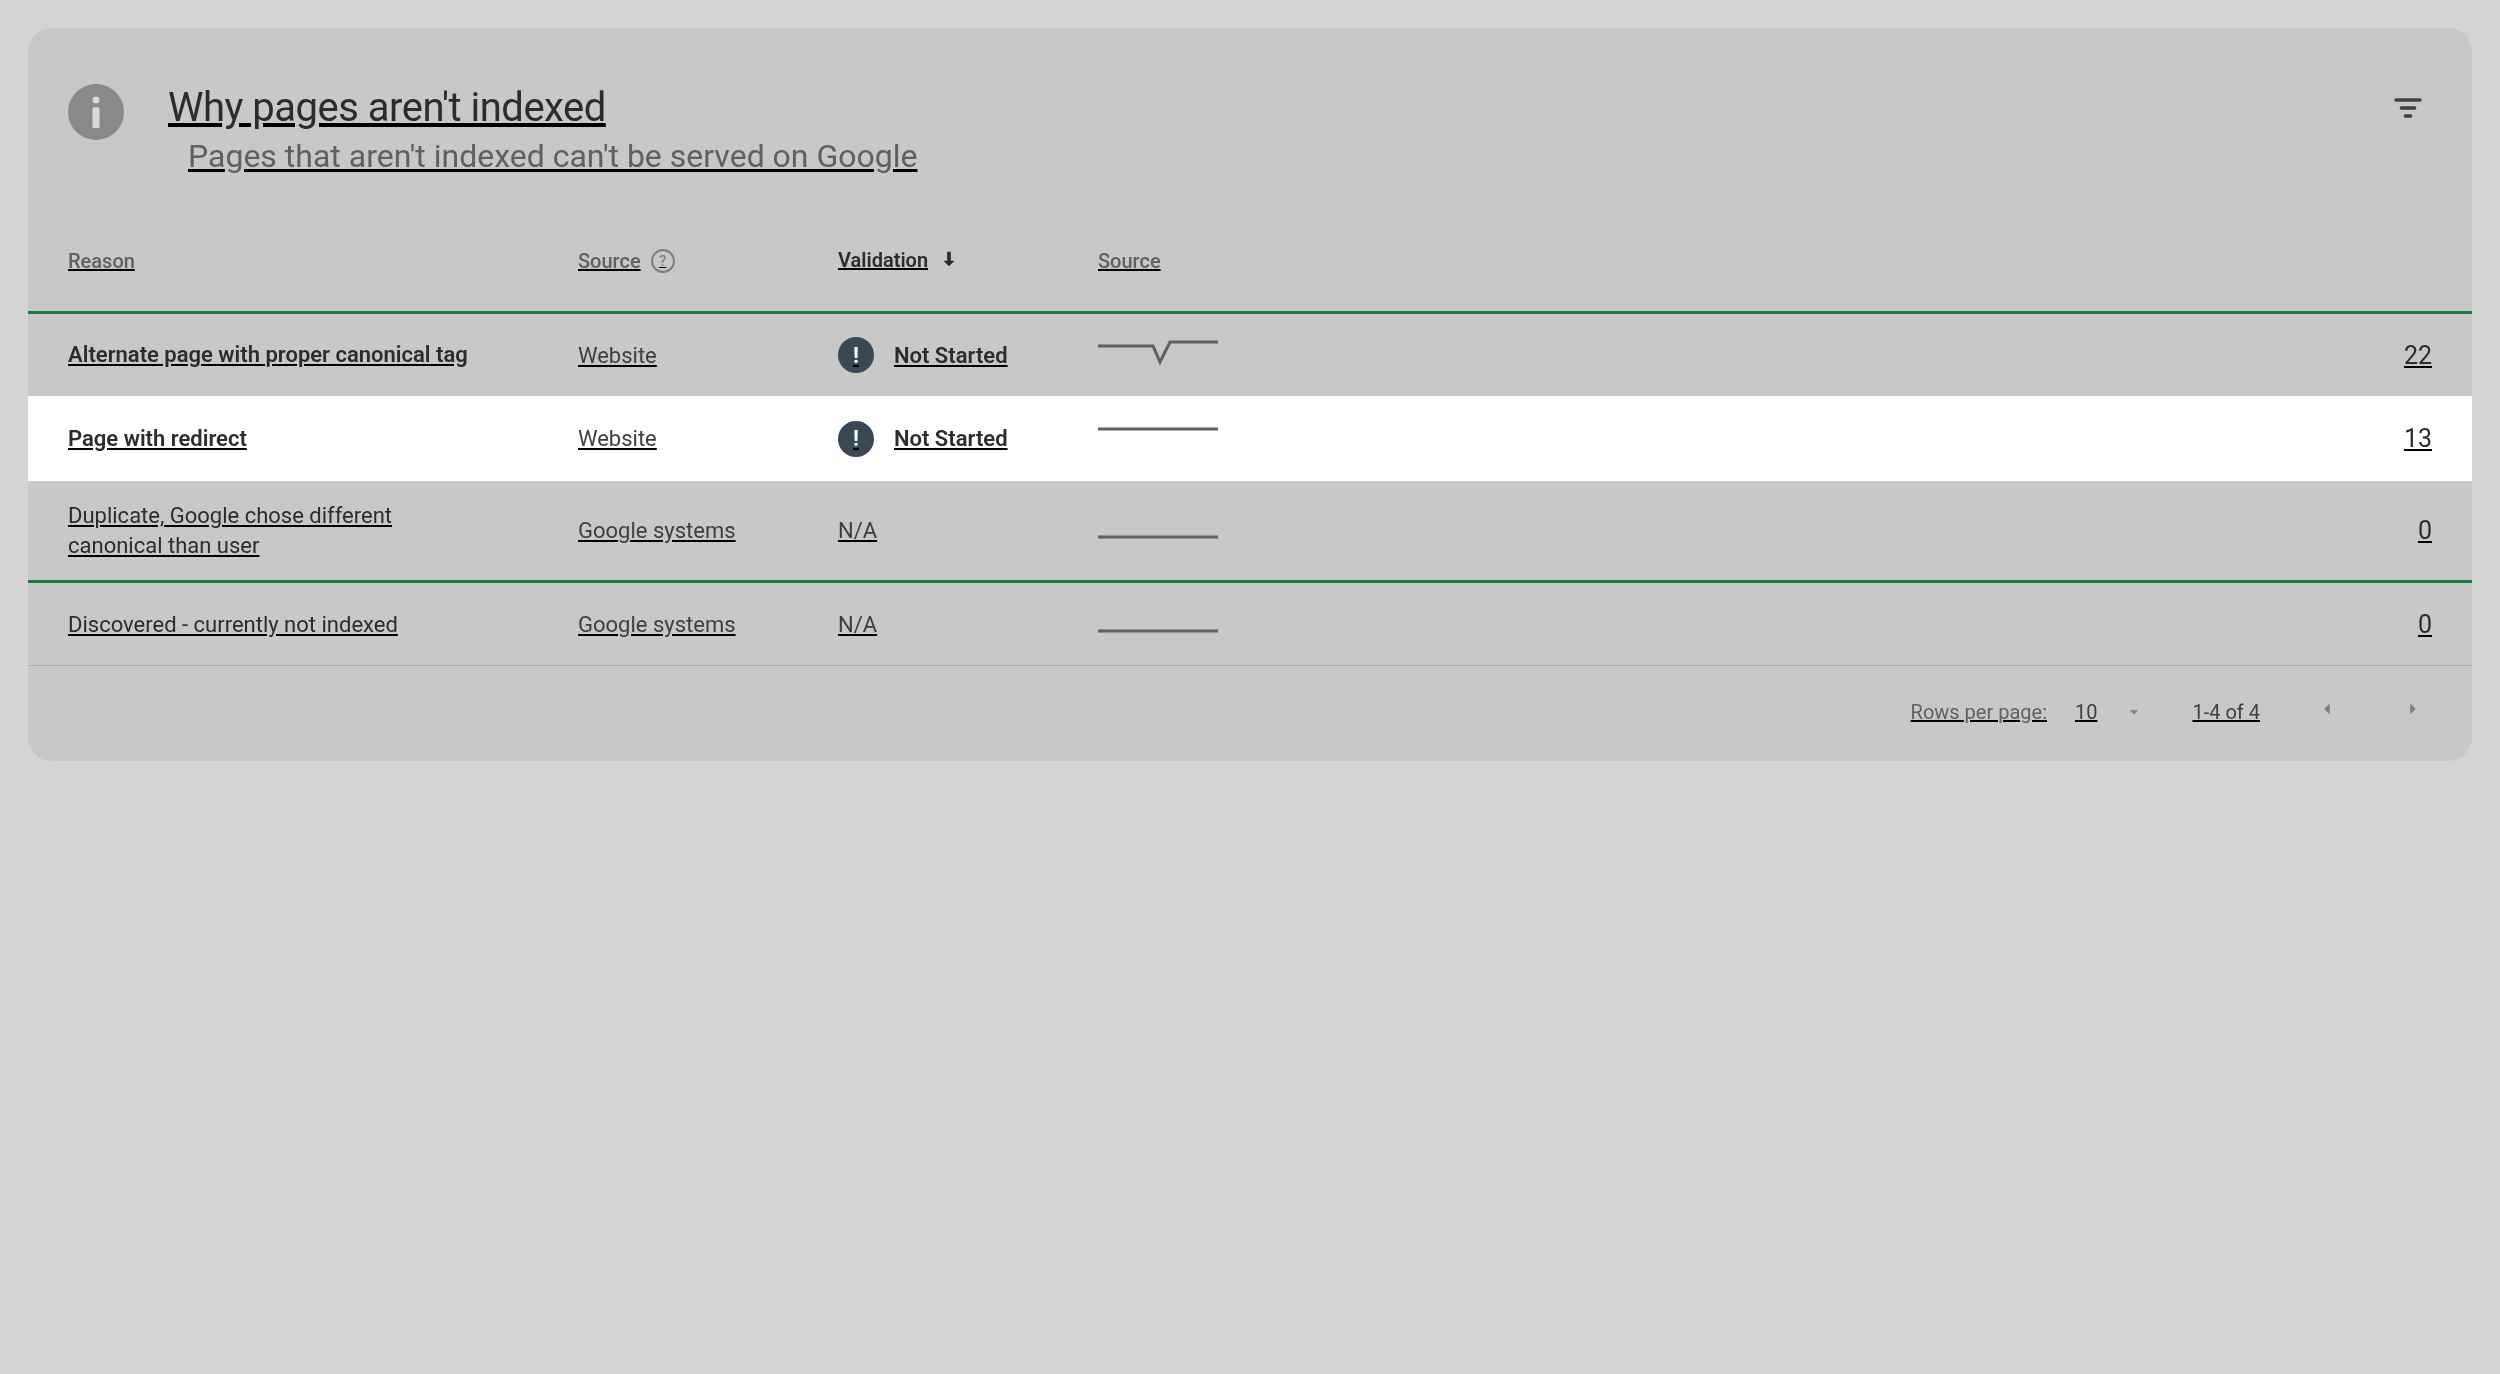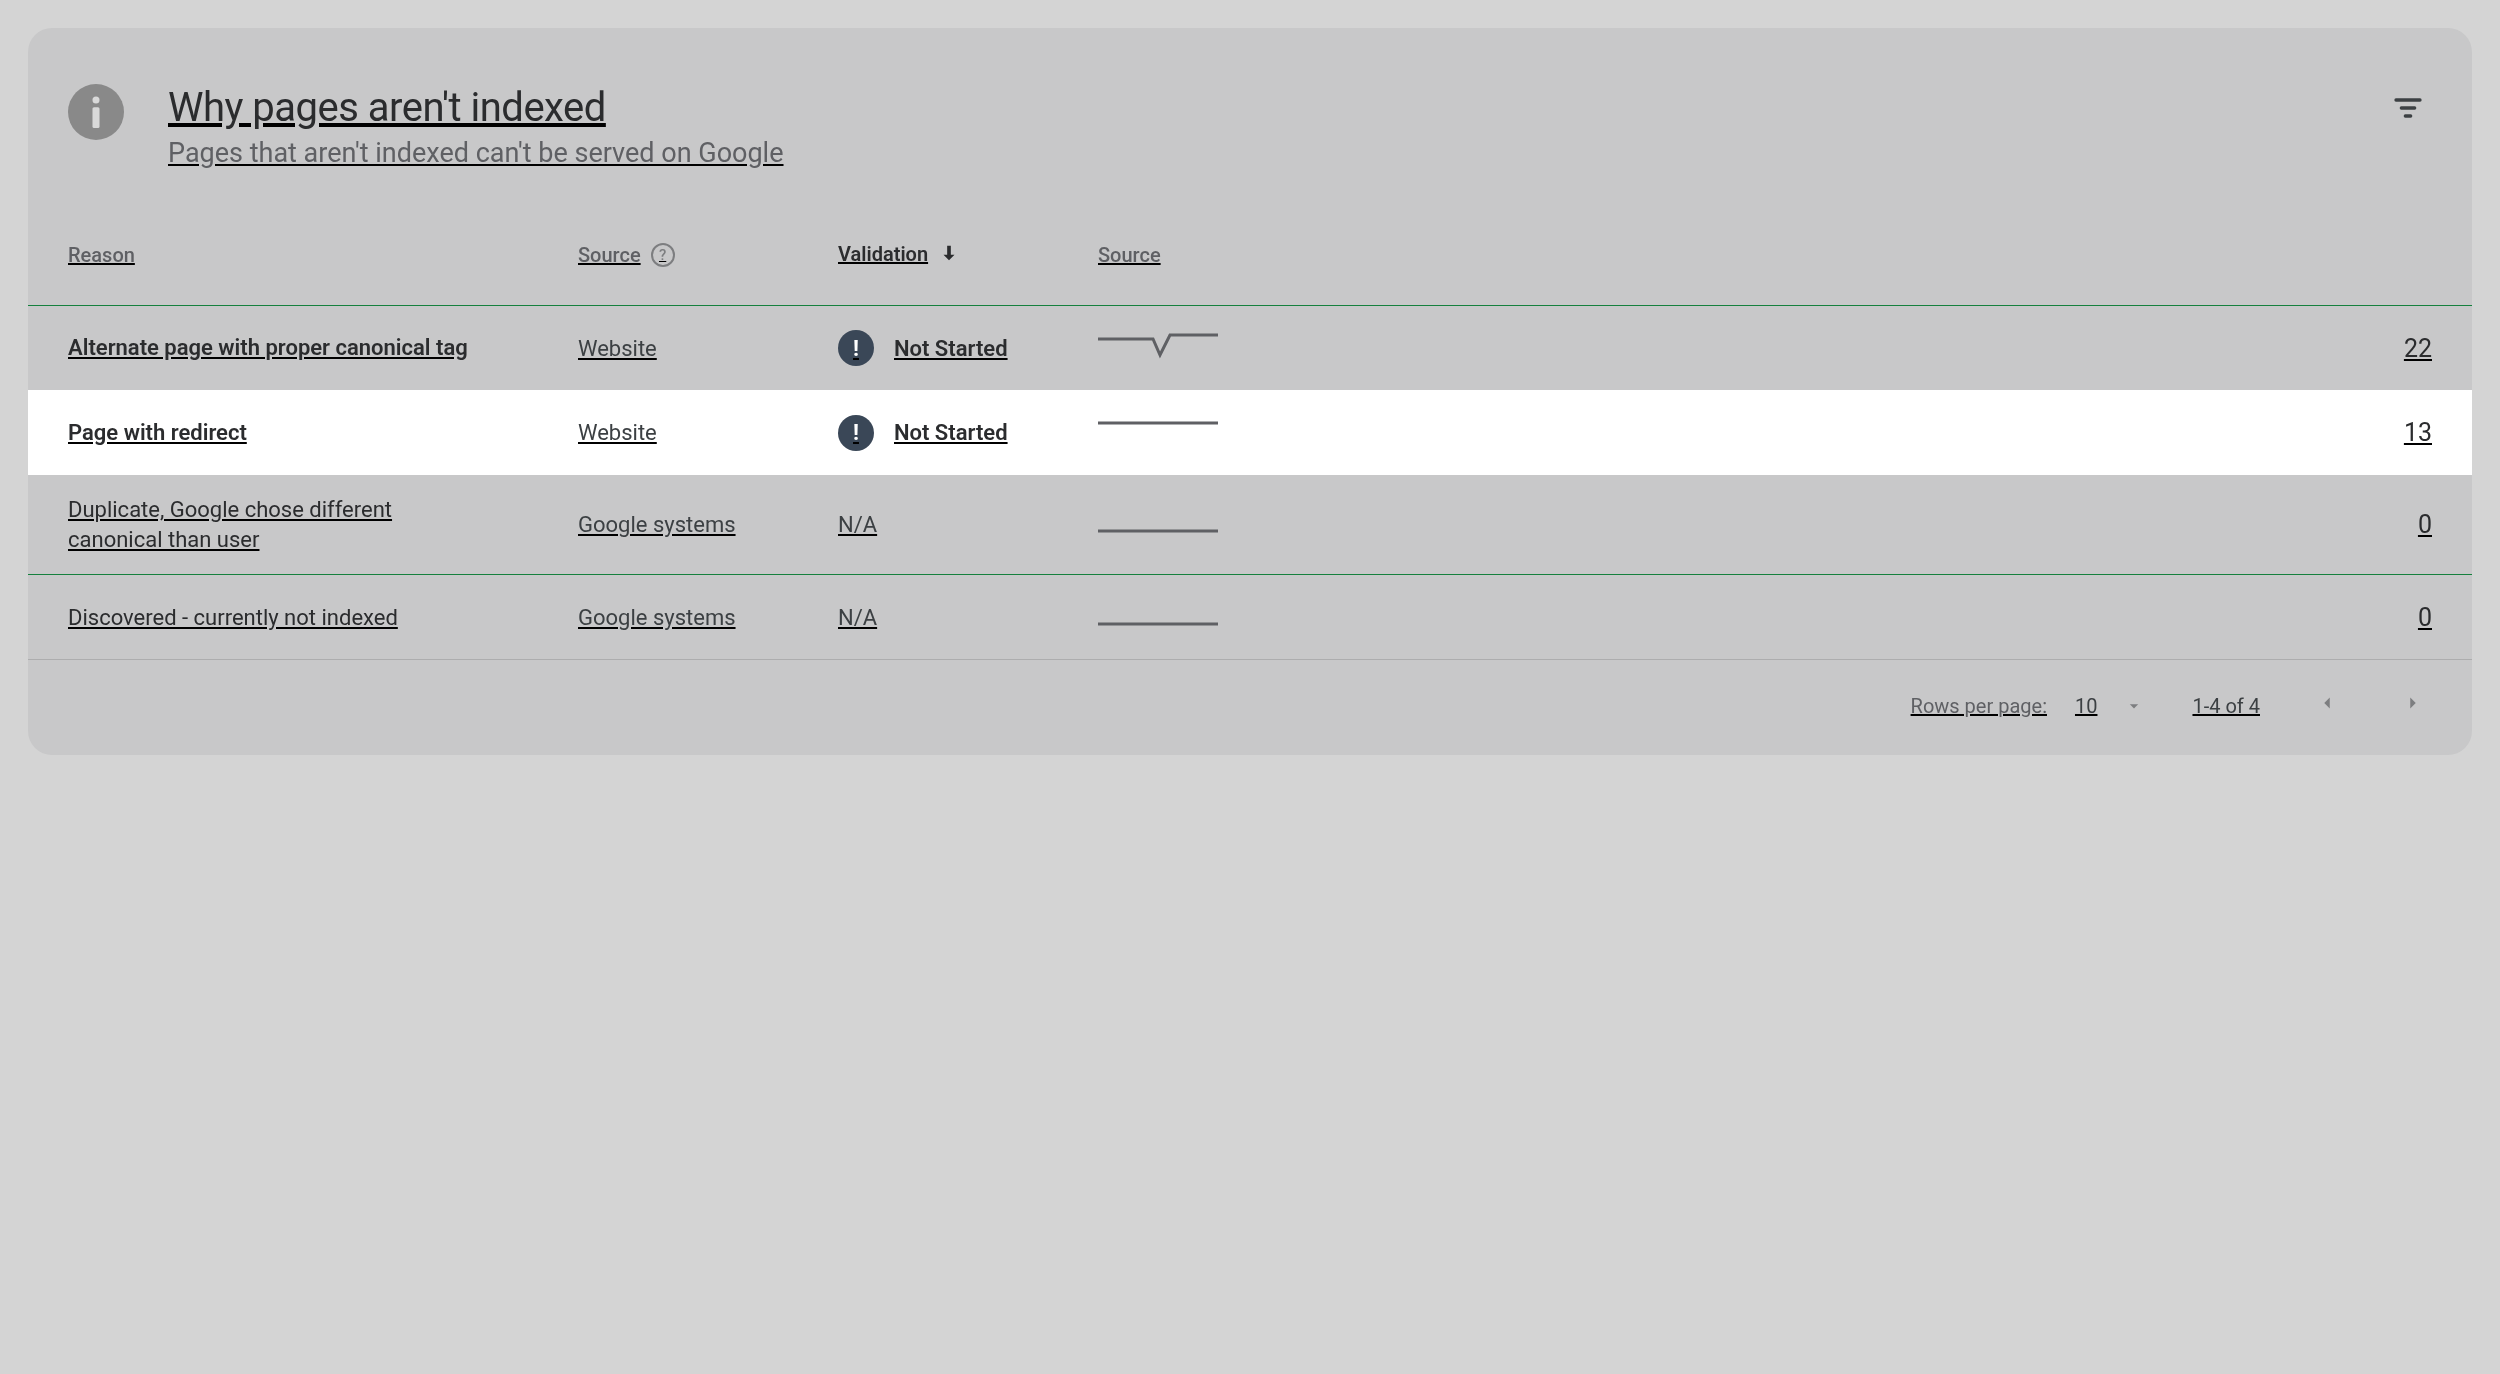--- a/index.html
+++ b/index.html
@@ -33,23 +33,24 @@
   .info-icon svg { width: 16px; height: 32px; fill: #d9d9d9; }
   .header-text { flex: 1; }
   .title {
     font-size: 40px;
     font-weight: 400;
     color: #2b2c2e;
     letter-spacing: -0.5px;
     margin-bottom: 6px;
   }
   .subtitle {
-    font-size: 27px;
+    font-size: 32px;
     font-weight: 400;
     color: #5f6064;
+    margin-left: 20px;
   }
   .filter-icon {
     margin-left: auto;
     padding: 8px;
     cursor: pointer;
     color: #3c4043;
   }
   .filter-icon svg { width: 32px; height: 32px; stroke: #3c4043; }
 
   .table-header, .row {
@@ -69,21 +70,21 @@
   .th.right { justify-content: flex-end; }
   .help-icon {
     width: 24px; height: 24px; border: 2px solid #7d7e80;
     border-radius: 50%; display: inline-flex; align-items: center;
     justify-content: center; font-size: 15px; color: #7d7e80;
   }
   .sort-arrow svg { width: 22px; height: 22px; fill: #2b2c2e; }
 
   .row {
     min-height: 85px;
-    border-top: 1px solid #15803d;
+    border-top: 3px solid #15803d;
     font-size: 22px;
     color: #3c4043;
     padding-top: 20px;
     padding-bottom: 20px;
     cursor: pointer;
   }
   .row.highlight {
     background: #ffffff;
     border-top: none;
   }

